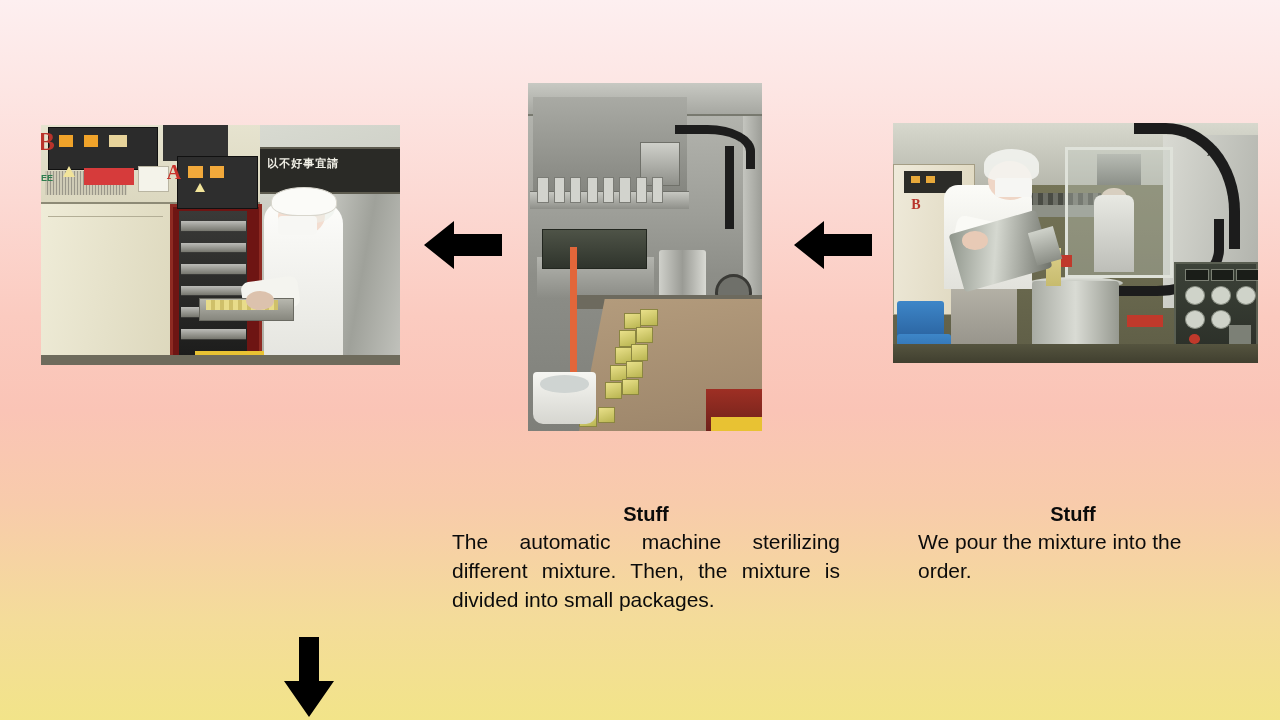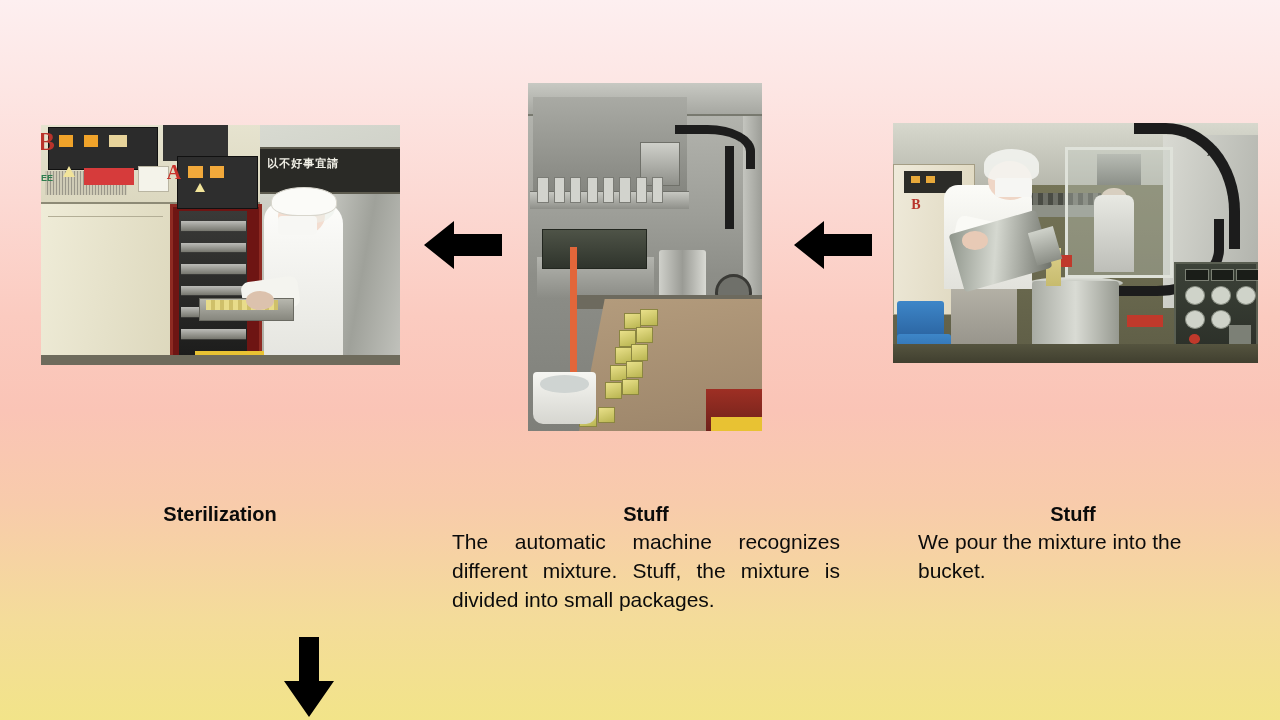--- a/index.html
+++ b/index.html
@@ -451,26 +451,25 @@
     </svg>
   </div>
 
   <div class="arrow-down">
     <svg width="52" height="83" viewBox="0 0 52 83">
       <polygon points="16,0 36,0 36,44 51,44 26,80 1,44 16,44" fill="#000000"></polygon>
     </svg>
   </div>
 
   <div class="caption" id="caption-left">
-    <div class="cap-title">Sterilization</div>
   </div>
 
   <div class="caption" id="caption-mid">
     <div class="cap-title">Stuff</div>
-    <div class="cap-body">The automatic machine recognizes different mixture. Stuff, the mixture is divided into small packages.</div>
+    <div class="cap-body">The automatic machine sterilizing different mixture. Then, the mixture is divided into small packages.</div>
   </div>
 
   <div class="caption" id="caption-right">
     <div class="cap-title">Stuff</div>
-    <div class="cap-body">We pour the mixture into the bucket.</div>
+    <div class="cap-body">We pour the mixture into the order.</div>
   </div>
 
 </div>
 
 </body></html>

